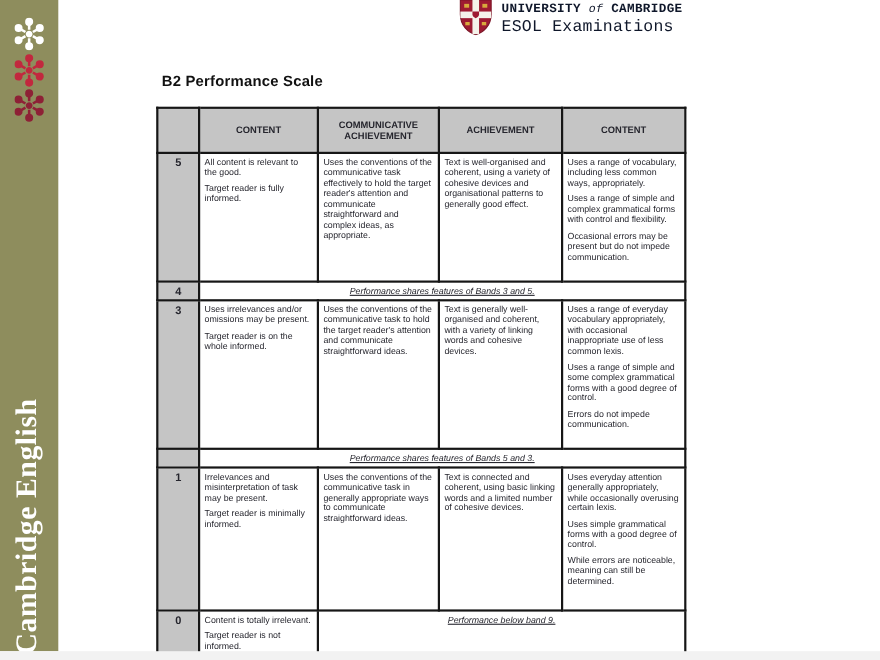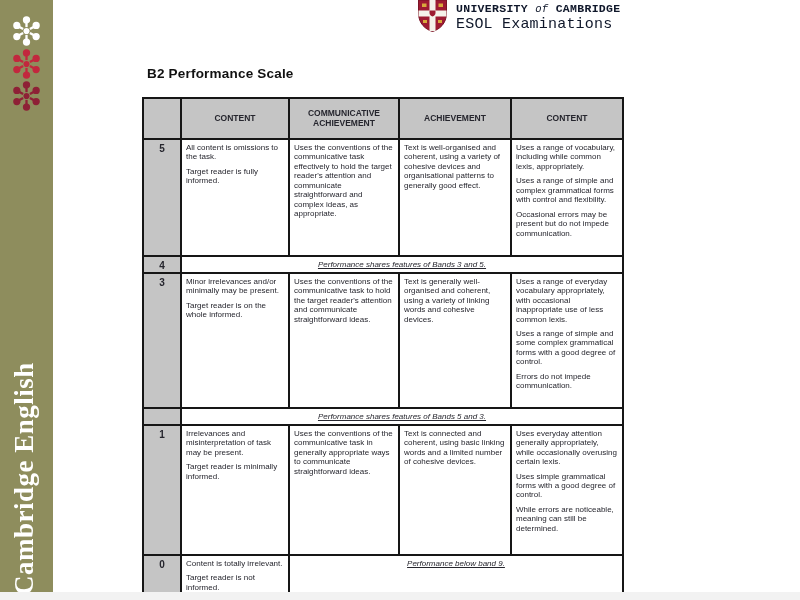--- a/index.html
+++ b/index.html
@@ -208,50 +208,50 @@
         <tr class="r-head">
       <th></th>
       <th>CONTENT</th>
       <th>COMMUNICATIVE ACHIEVEMENT</th>
       <th>ACHIEVEMENT</th>
       <th>CONTENT</th>
     </tr>
     <tr class="r-band5">
       <td class="band">5</td>
       <td class="cell">
-            <p>All content is omissions to the task.</p>
+            <p>All content is relevant to the good.</p>
             <p>Target reader is fully informed.</p>
           </td>
       <td class="cell">
             <p>Uses the conventions of the communicative task effectively to hold the target reader's attention and communicate straightforward and complex ideas, as appropriate.</p>
           </td>
       <td class="cell">
             <p>Text is well-organised and coherent, using a variety of cohesive devices and organisational patterns to generally good effect.</p>
           </td>
       <td class="cell">
-            <p>Uses a range of vocabulary, including while common lexis, appropriately.</p>
+            <p>Uses a range of vocabulary, including less common ways, appropriately.</p>
             <p>Uses a range of simple and complex grammatical forms with control and flexibility.</p>
             <p>Occasional errors may be present but do not impede communication.</p>
           </td>
     </tr>
     <tr class="r-band4">
       <td class="band">4</td>
       <td class="merged" colspan="4">Performance shares features of Bands 3 and 5.</td>
     </tr>
     <tr class="r-band3">
       <td class="band">3</td>
       <td class="cell">
-            <p>Minor irrelevances and/or minimally may be present.</p>
+            <p>Uses irrelevances and/or omissions may be present.</p>
             <p>Target reader is on the whole informed.</p>
           </td>
       <td class="cell">
             <p>Uses the conventions of the communicative task to hold the target reader's attention and communicate straightforward ideas.</p>
           </td>
       <td class="cell">
-            <p>Text is generally well-organised and coherent, using a variety of linking words and cohesive devices.</p>
+            <p>Text is generally well-organised and coherent, with a variety of linking words and cohesive devices.</p>
           </td>
       <td class="cell">
             <p>Uses a range of everyday vocabulary appropriately, with occasional inappropriate use of less common lexis.</p>
             <p>Uses a range of simple and some complex grammatical forms with a good degree of control.</p>
             <p>Errors do not impede communication.</p>
           </td>
     </tr>
     <tr class="r-band2">
       <td class="band"></td>
       <td class="merged" colspan="4">Performance shares features of Bands 5 and 3.</td>

